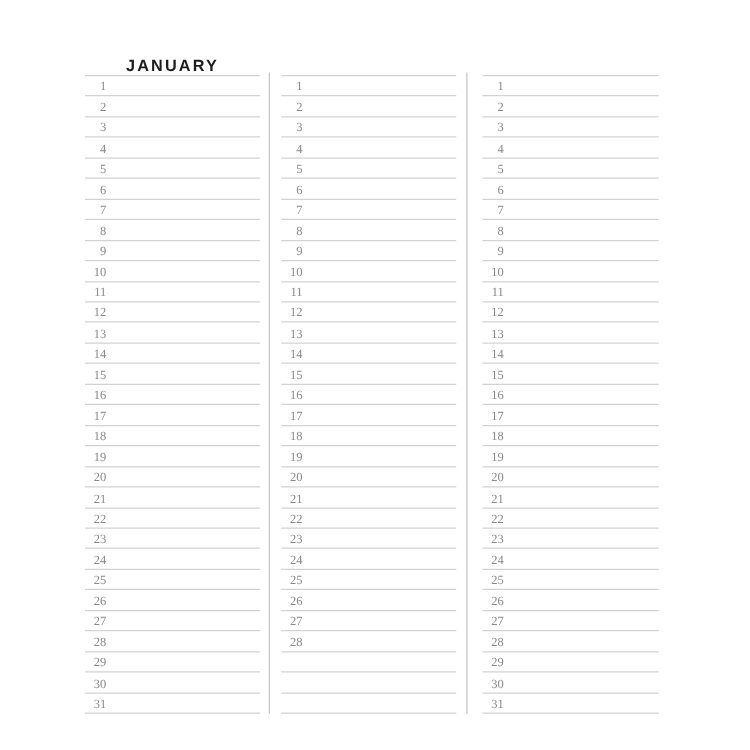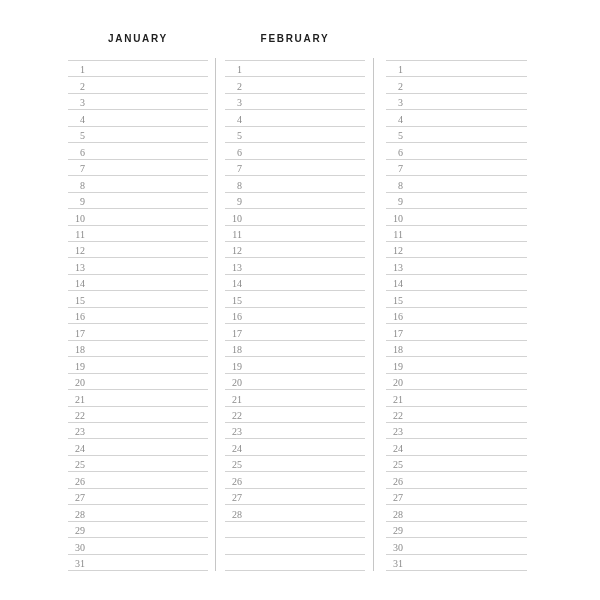--- a/index.html
+++ b/index.html
@@ -15,23 +15,23 @@
     width:600px;height:600px;
     background:var(--page-bg);
     font-family:"Liberation Sans",sans-serif;
     overflow:hidden;
   }
   .month-col{position:absolute;top:0;height:600px;}
   .month-col.c0{left:68px;width:140px;}
   .month-col.c1{left:225px;width:140px;}
   .month-col.c2{left:386px;width:141px;}
   .month-header{
-    position:absolute;top:33px;left:-30px;right:-30px;margin:0;
+    position:absolute;top:33px;left:-30px;right:-30px;margin:12px;
     text-align:center;
-    font-size:10px;font-weight:bold;
+    font-size:13px;font-weight:bold;
     letter-spacing:1.7px;
     color:var(--header);
   }
   .rows{
     position:absolute;top:60px;left:0;right:0;height:511px;
     box-sizing:border-box;
     border-top:1px solid var(--line);
     display:flex;flex-direction:column;
   }
   .row{
@@ -154,21 +154,20 @@
         </div>
         <div class="row">
           <span class="day-number">31</span>
         </div>
       </div>
   </section>
 
   <div class="divider d0"></div>
 
   <section class="month-col c1">
-    <h2 class="month-header">FEBRUARY</h2>
     <div class="rows">
         <div class="row">
           <span class="day-number">1</span>
         </div>
         <div class="row">
           <span class="day-number">2</span>
         </div>
         <div class="row">
           <span class="day-number">3</span>
         </div>

